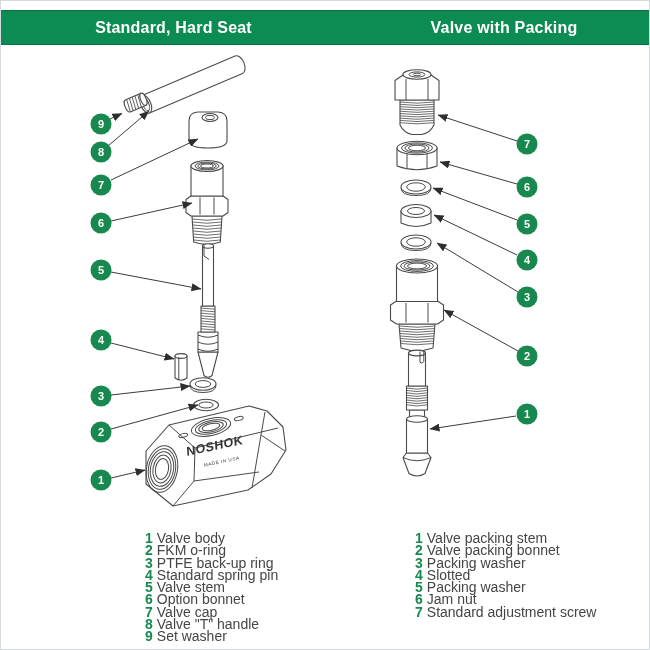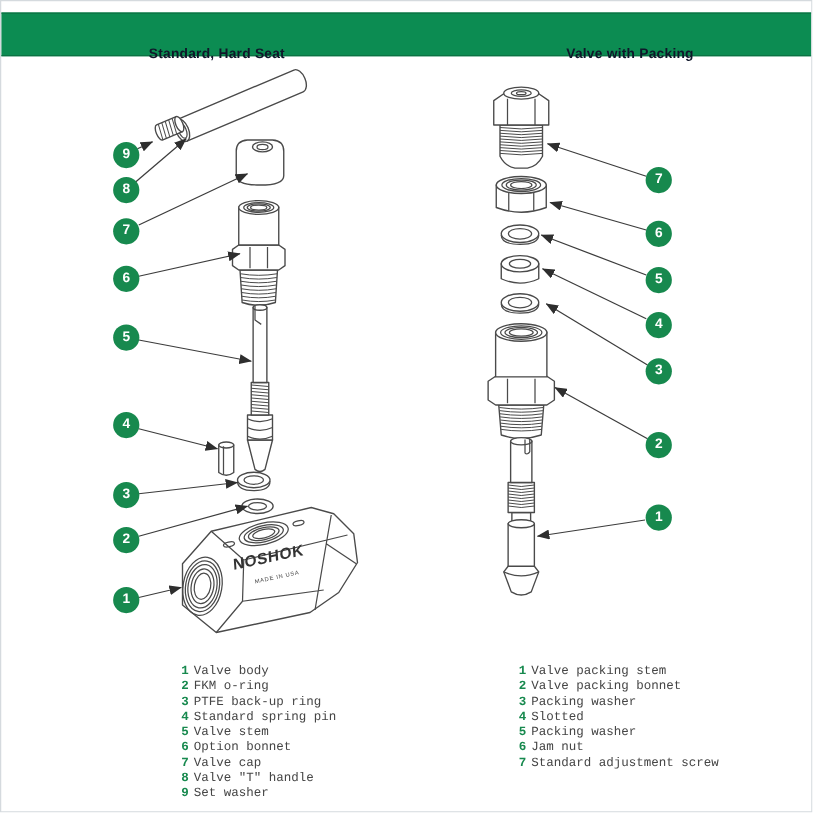--- a/index.html
+++ b/index.html
@@ -7,37 +7,37 @@
     --line-color:#4A4A4A; --legend-text:#454545; --border:#D5DADE;
   }
   html,body{margin:0;padding:0;background:#fff;}
   #canvas{position:relative;width:650px;height:650px;background:#fff;
     border:1px solid var(--border);box-sizing:border-box;overflow:hidden;
     font-family:"Liberation Sans",sans-serif;}
   .header{position:absolute;top:9px;left:0;right:0;height:33px;
     background:var(--header-green);
     border-top:1px solid var(--header-green-dark);
     border-bottom:1px solid var(--header-green-dark);}
-  .htitle{position:absolute;top:15px;height:100%;display:flex;align-items:center;
-    justify-content:center;color:#0f172a;font-weight:bold;font-size:11px;letter-spacing:.2px;}
+  .htitle{position:absolute;top:0;height:100%;display:flex;align-items:center;
+    justify-content:center;color:#ffffff;font-weight:bold;font-size:16px;letter-spacing:.2px;}
   .htitle.l{left:0;width:345px;}
   .htitle.r{left:358px;right:0;}
   #art{position:absolute;left:0;top:0;}
   .art{fill:#fff;stroke:var(--line-color);stroke-width:1.1;stroke-linejoin:round;}
   .ln{fill:none;stroke:var(--line-color);stroke-width:1;stroke-linejoin:round;}
   .thread{fill:none;stroke:var(--line-color);stroke-width:.8;}
   .leader{fill:none;stroke:#3C3C3C;stroke-width:1;}
   .logo-text{font-family:"Liberation Sans",sans-serif;font-weight:bold;font-size:12.5px;
     fill:#333;letter-spacing:.5px;}
   .origin-text{font-family:"Liberation Sans",sans-serif;font-size:4.6px;fill:#444;letter-spacing:.6px;}
   .callout{position:absolute;width:21px;height:21px;border-radius:50%;
     background:var(--callout-green);color:#fff;font-size:11px;font-weight:bold;
     display:flex;align-items:center;justify-content:center;
     transform:translate(-50%,-50%);line-height:1;}
-  .legend{position:absolute;font-size:10px;color:var(--legend-text);line-height:12.3px;font-family:Liberation Mono, monospace;}
+  .legend{position:absolute;font-size:14px;color:var(--legend-text);line-height:12.3px;}
   .lrow{white-space:nowrap;}
   .lnum{color:var(--callout-green);font-weight:bold;margin-right:4px;}
 </style>
 </head>
 <body>
 
 <div id="canvas">
 
   <div class="header">
     <div class="htitle l">Standard, Hard Seat</div>

